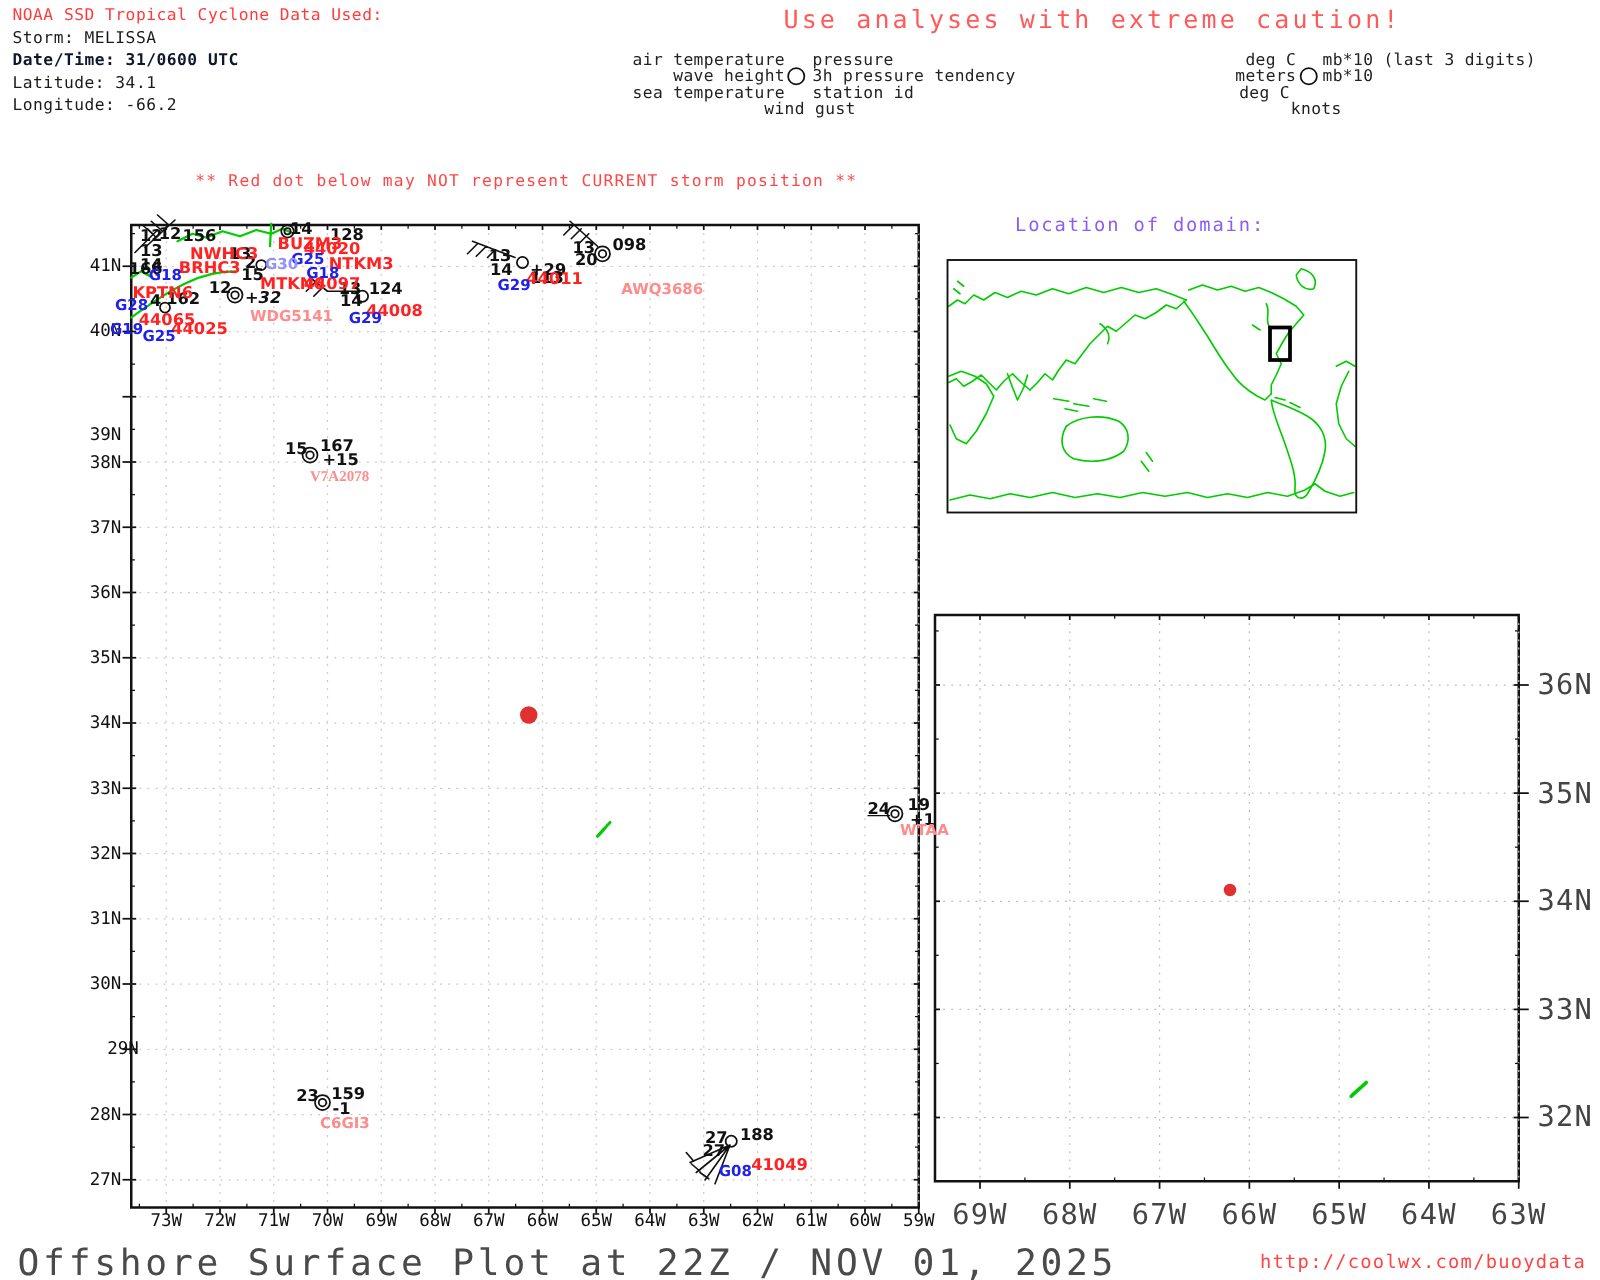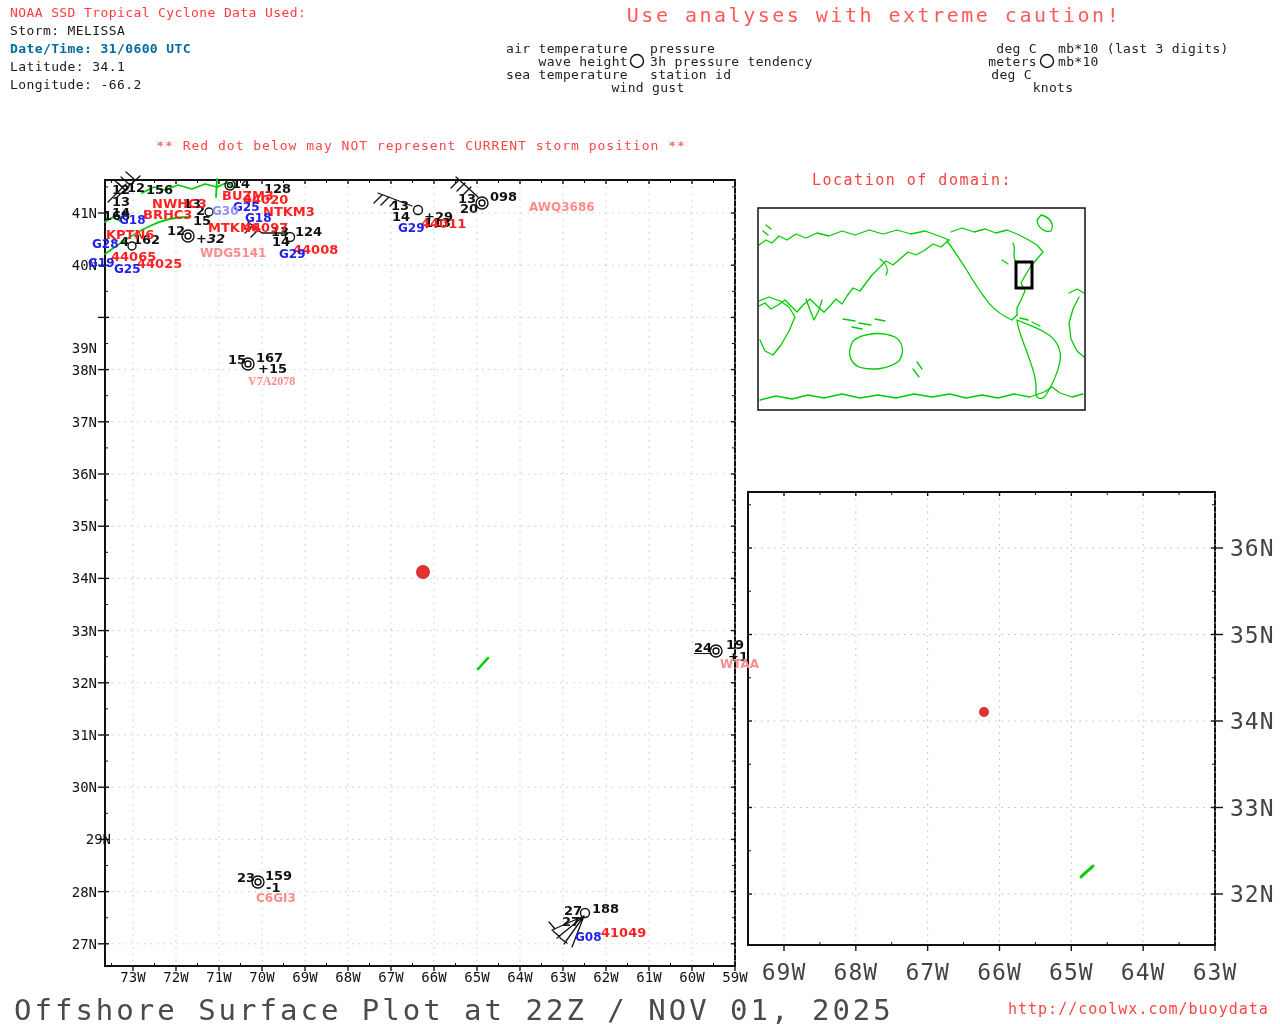--- a/index.html
+++ b/index.html
@@ -3,27 +3,27 @@
 <meta charset="utf-8">
 <style>
   html,body{margin:0;padding:0;background:#fff}
   #stage{position:relative;width:1280px;height:1024px;background:#fff;overflow:hidden;
          font-family:"DejaVu Sans Mono",monospace}
   #ov{position:absolute;left:0;top:0}
   .lbl{position:absolute;white-space:pre;line-height:1;display:block}
   
   .hk {font:13px "DejaVu Sans Mono",monospace;color:#1a1a1a;letter-spacing:.4px}
   .hr {font:13px "DejaVu Sans Mono",monospace;color:#ff3b3b;letter-spacing:.4px}
-  .hrb{font:bold 13px "DejaVu Sans Mono",monospace;color:#0369a1;letter-spacing:.4px}
+  .hrb{font:bold 13px "DejaVu Sans Mono",monospace;color:#0f172a;letter-spacing:.4px}
   
   .wt {font:20px "DejaVu Sans Mono",monospace;color:#ff5a5a;letter-spacing:2.5px}
   .wr {font:13px "DejaVu Sans Mono",monospace;color:#ff4646;letter-spacing:1px}
   
   .lg {font:13px "DejaVu Sans Mono",monospace;color:#222;letter-spacing:.3px}
-  .wm {font:15px "DejaVu Sans Mono",monospace;color:#ef4444;letter-spacing:1.5px}
+  .wm {font:15px "DejaVu Sans Mono",monospace;color:#8b5cf6;letter-spacing:1.5px}
   
   .ax {font:14px "DejaVu Sans Mono",monospace;color:#111}
   .ax2{font:23px "DejaVu Sans Mono",monospace;color:#444;letter-spacing:1px}
   
   .sk {font:bold 13px "DejaVu Sans",sans-serif;color:#111}
   .sr {font:bold 13px "DejaVu Sans",sans-serif;color:#f22}
   .srl{font:bold 12px "DejaVu Sans",sans-serif;color:#ff8c8c}
   .sb {font:bold 12px "DejaVu Sans",sans-serif;color:#2020ee}
   .sbl{font:bold 12px "DejaVu Sans",sans-serif;color:#9090ff}
   
@@ -435,21 +435,21 @@
       <span class="lbl sr" style="left: 263px; top: 204px;">NTKM3</span>
       <span class="lbl sr" style="left: 208px; top: 220px;">MTKN6</span>
       <span class="lbl sr" style="left: 243px; top: 220px;">44097</span>
       <span class="lbl sr" style="left: 106px; top: 227px;">KPTN6</span>
       <span class="lbl sr" style="left: 111px; top: 249px;">44065</span>
       <span class="lbl sr" style="left: 137px; top: 256px;">44025</span>
       <span class="lbl sr" style="left: 293px; top: 242px;">44008</span>
       <span class="lbl sr" style="left: 421px; top: 216px;">44011</span>
       <span class="lbl sr" style="left: 601px; top: 925px;">41049</span>
       <span class="lbl srl" style="left: 200px; top: 246px;">WDG5141</span>
-      <span class="lbl srl" style="left: 497px; top: 200px; margin-left: 32px;">AWQ3686</span>
+      <span class="lbl srl" style="left: 497px; top: 224px;">AWQ3686</span>
       <span class="lbl srl" style="left: 248px; top: 374px; font-family: Liberation Serif, serif;">V7A2078</span>
       <span class="lbl srl" style="left: 720px; top: 657px;">WTAA</span>
       <span class="lbl srl" style="left: 256px; top: 891px;">C6GI3</span>
       <span class="lbl sb" style="left: 92px; top: 237px;">G28</span>
       <span class="lbl sb" style="left: 88px; top: 256px;">G19</span>
       <span class="lbl sb" style="left: 114px; top: 262px;">G25</span>
       <span class="lbl sb" style="left: 119px; top: 213px;">G18</span>
       <span class="lbl sb" style="left: 233px; top: 200px;">G25</span>
       <span class="lbl sb" style="left: 245px; top: 211px;">G18</span>
       <span class="lbl sb" style="left: 279px; top: 247px;">G29</span>

